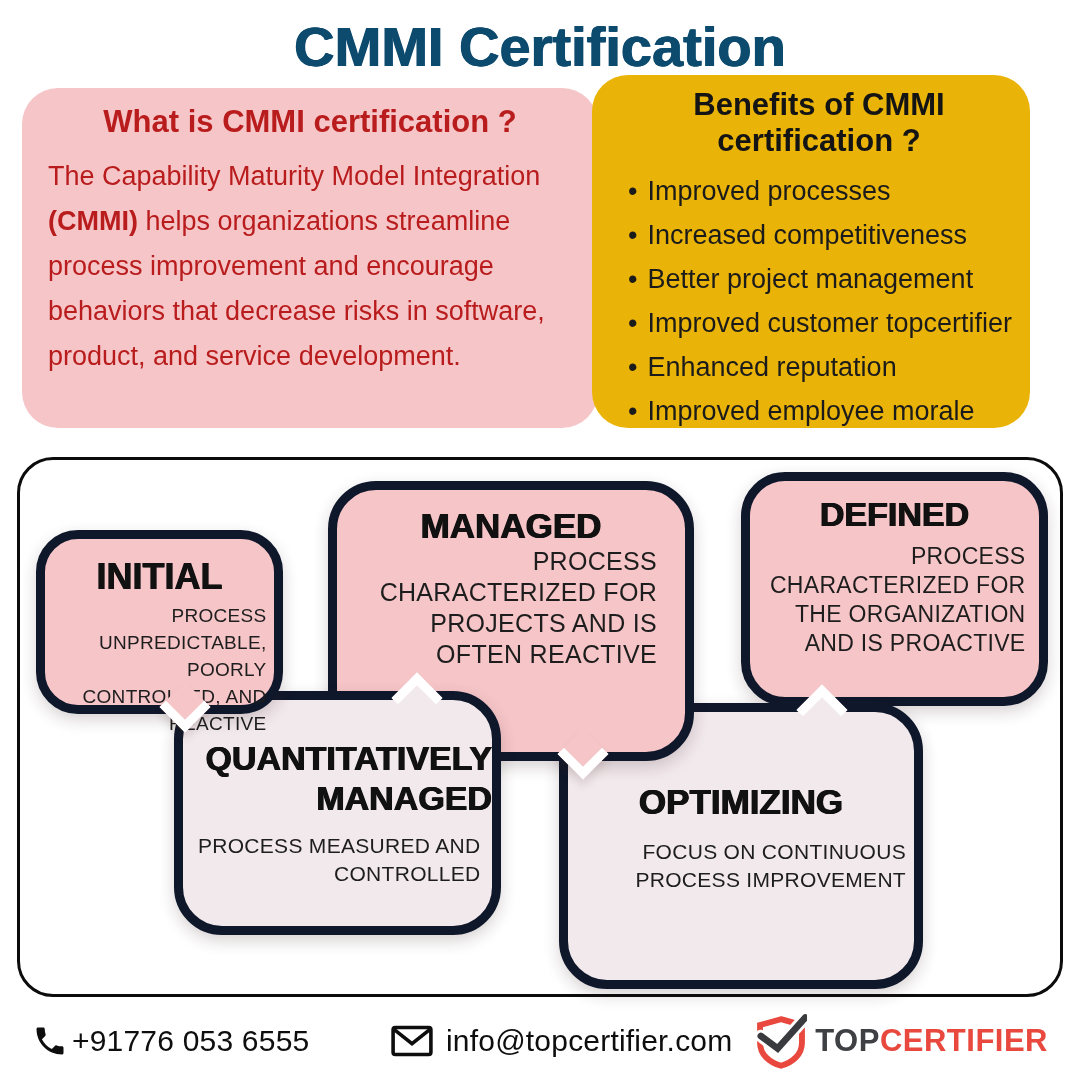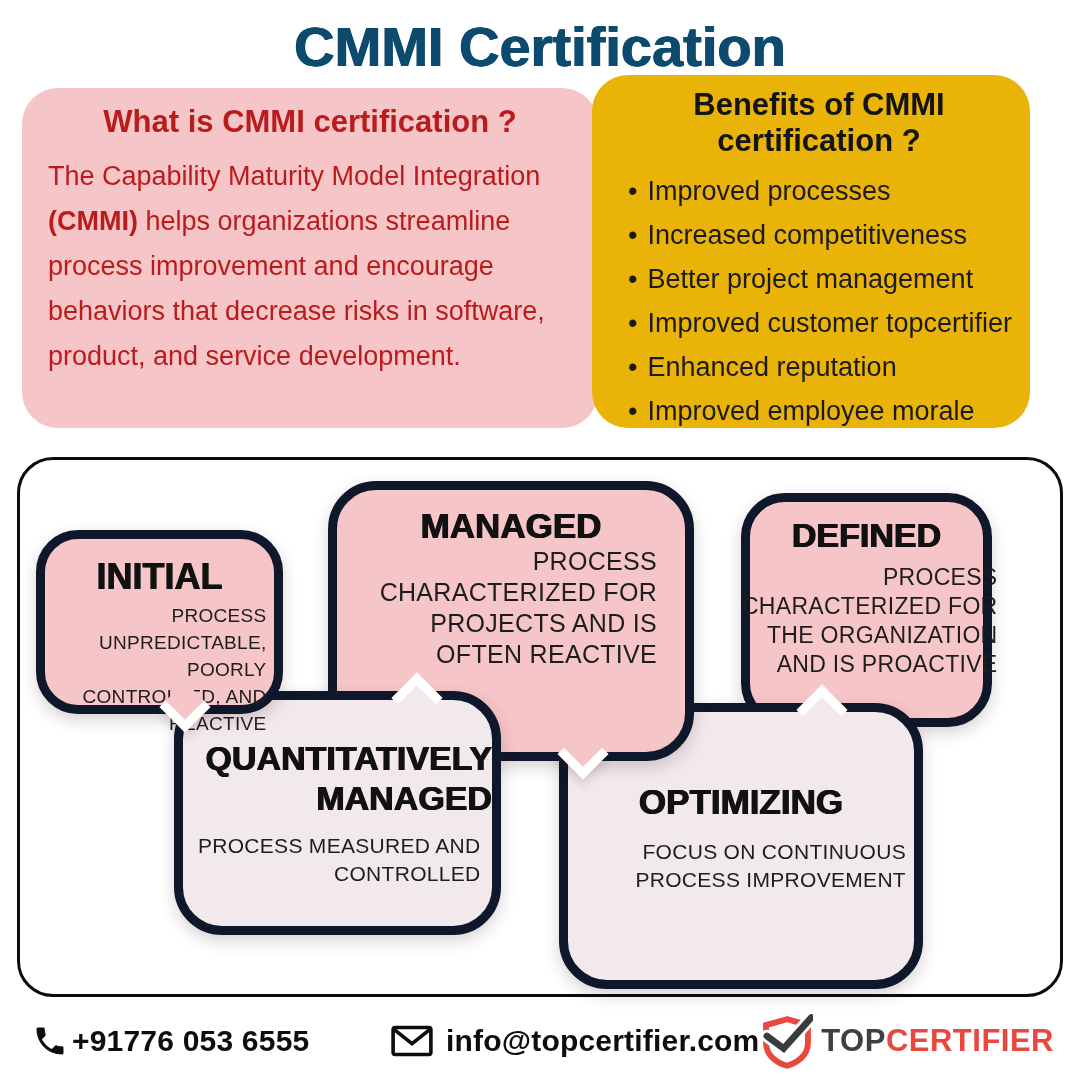--- a/index.html
+++ b/index.html
@@ -59,40 +59,40 @@
   .b-initial   { left:16px;  top:70px;  width:247px; height:184px; border-radius:42px; padding-top:17px; z-index:5; }
   .b-initial h3 { font-size:36px; }
   .b-initial p  { font-size:19px; line-height:27px; margin-top:4px; width:214px; }
   .b-initial .tail { left:122px; }
 
   .b-managed   { left:308px; top:21px;  width:366px; height:280px; border-radius:48px; padding-top:16px; z-index:3; }
   .b-managed h3 { font-size:35px; }
   .b-managed p  { font-size:25px; line-height:31px; width:292px; }
   .b-managed .tail { left:228px; }
 
-  .b-defined   { left:721px; top:33px;  width:251px; height:234px; border-radius:44px; padding-top:14px; z-index:1; }
+  .b-defined   { left:721px; top:12px;  width:307px; height:234px; border-radius:44px; padding-top:14px; z-index:1; }
   .b-defined h3 { font-size:34px; }
   .b-defined p  { font-size:23px; line-height:29px; margin-top:8px; width:262px; }
 
   .b-quant     { left:118px; top:231px; width:327px; height:244px; border-radius:48px; padding-top:38px; z-index:4; }
   .b-quant h3 { font-size:34px; line-height:40px; }
   .b-quant p  { font-size:21px; line-height:28px; margin-top:14px; width:286px; }
   .b-quant .tail { left:216px; }
 
   .b-optim     { left:503px; top:243px; width:364px; height:286px; border-radius:48px; padding-top:70px; z-index:2; }
   .b-optim h3 { font-size:35px; }
   .b-optim p  { font-size:21px; line-height:28px; margin-top:16px; width:330px; }
   .b-optim .tail { left:236px; }
 
   
   .footer-group { position:absolute; top:1012px; height:58px; display:flex; align-items:center; }
   .footer-phone { left:32px; gap:4px; }
   .footer-email { left:390px; gap:12px; }
-  .footer-text { font-size:30px; font-weight:700; color:#0e0e0e; letter-spacing:0.2px; }
-  .logo-group { left:auto; right:26px; gap:8px; }
+  .footer-text { font-size:30px; font-weight:400; color:#0e0e0e; letter-spacing:0.2px; }
+  .logo-group { left:auto; right:32px; gap:8px; }
   .logo-text { font-size:31px; font-weight:700; letter-spacing:0.5px; }
   .logo-top { color:#3f4044; }
   .logo-certifier { color:#e8483d; }
 
   .icon-wrap { display:flex; align-items:center; justify-content:center; }
 </style>
 </head>
 <body>
 
 <div class="canvas">

